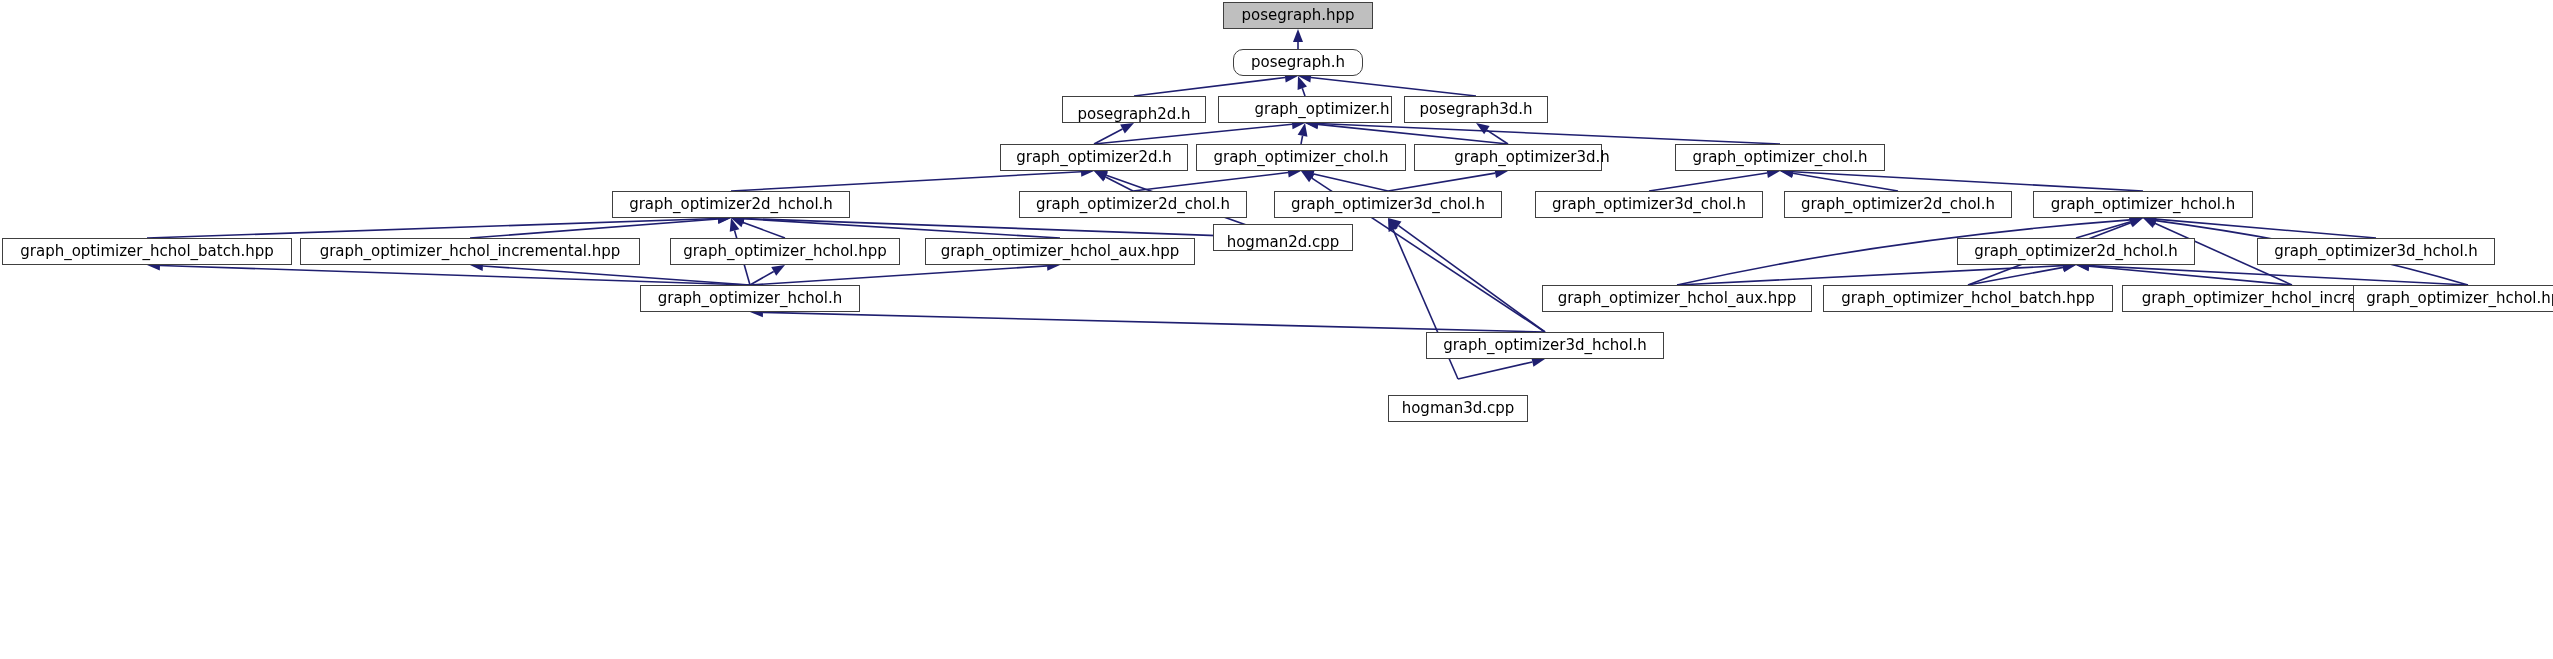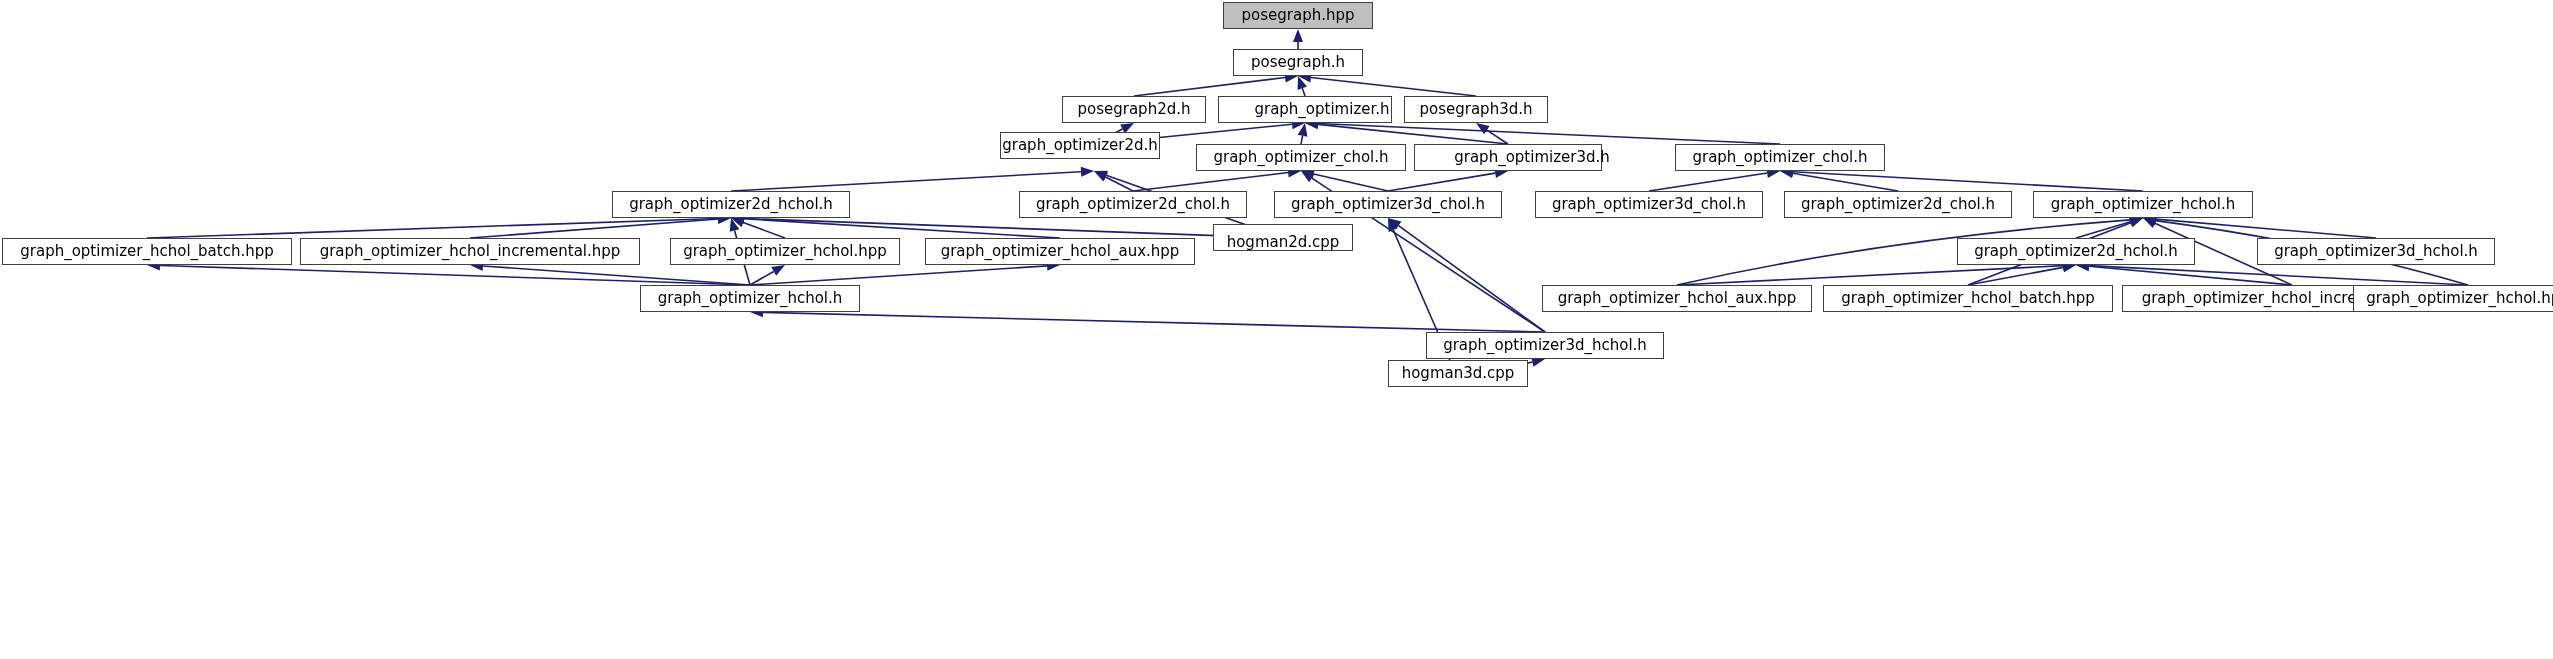--- a/index.html
+++ b/index.html
@@ -139,33 +139,33 @@
       <path d="M 1545 332 L 762.9958881903055 312.32694058340394" stroke="#1f1f70" stroke-width="1.6" fill="none"></path>
       <polygon points="750,312 763.1216345685378,307.328522048671 762.8701418120733,317.3253591181369" fill="#1f1f70"></polygon>
       <path d="M 1458 379 L 1532.3304645359672 361.91253688828346" stroke="#1f1f70" stroke-width="1.6" fill="none"></path>
       <polygon points="1545,359 1533.4506710314608,366.78543514368073 1531.2102580404735,357.0396386328862" fill="#1f1f70"></polygon>
       <path d="M 1458 379 L 1393.1834394483878 229.92191073129206" stroke="#1f1f70" stroke-width="1.6" fill="none"></path>
       <polygon points="1388,218 1397.768789729654,227.92828017421982 1388.5980891671218,231.9155412883643" fill="#1f1f70"></polygon>
     </svg>
 <div class="node root" style="left: 1223px; top: 2px; width: 150px;">
       <span class="label">posegraph.hpp</span>
     </div>
-    <div class="node" style="left: 1233px; top: 49px; width: 130px;">
+    <div class="node" style="left: 1233px; top: 49px; width: 130px; border-radius: 10px;">
       <span class="label">posegraph.h</span>
     </div>
-    <div class="node" style="left: 1062px; top: 96px; width: 144px;">
+    <div class="node" style="left: 1062px; top: 96px; width: 144px; align-items: flex-end;">
       <span class="label">posegraph2d.h</span>
     </div>
     <div class="node" style="left: 1218px; top: 96px; width: 174px; padding-left: 34px;">
       <span class="label">graph_optimizer.h</span>
     </div>
     <div class="node" style="left: 1404px; top: 96px; width: 144px; text-align: right;">
       <span class="label">posegraph3d.h</span>
     </div>
-    <div class="node" style="left: 1000px; top: 132px; width: 160px;">
+    <div class="node" style="left: 1000px; top: 144px; width: 188px;">
       <span class="label">graph_optimizer2d.h</span>
     </div>
     <div class="node" style="left: 1196px; top: 144px; width: 210px;">
       <span class="label">graph_optimizer_chol.h</span>
     </div>
     <div class="node" style="left: 1414px; top: 144px; width: 188px; padding-left: 48px;">
       <span class="label">graph_optimizer3d.h</span>
     </div>
     <div class="node" style="left: 1675px; top: 144px; width: 210px;">
       <span class="label">graph_optimizer_chol.h</span>
@@ -220,16 +220,16 @@
     </div>
     <div class="node" style="left: 2122px; top: 285px; width: 340px;">
       <span class="label">graph_optimizer_hchol_incremental.hpp</span>
     </div>
     <div class="node" style="left: 2353px; top: 285px; width: 230px;">
       <span class="label">graph_optimizer_hchol.hpp</span>
     </div>
     <div class="node" style="left: 1426px; top: 332px; width: 238px;">
       <span class="label">graph_optimizer3d_hchol.h</span>
     </div>
-    <div class="node" style="left: 1388px; top: 360px; width: 140px;">
+    <div class="node" style="left: 1388px; top: 395px; width: 140px;">
       <span class="label">hogman3d.cpp</span>
     </div>
   </div>
 
 </body></html>

